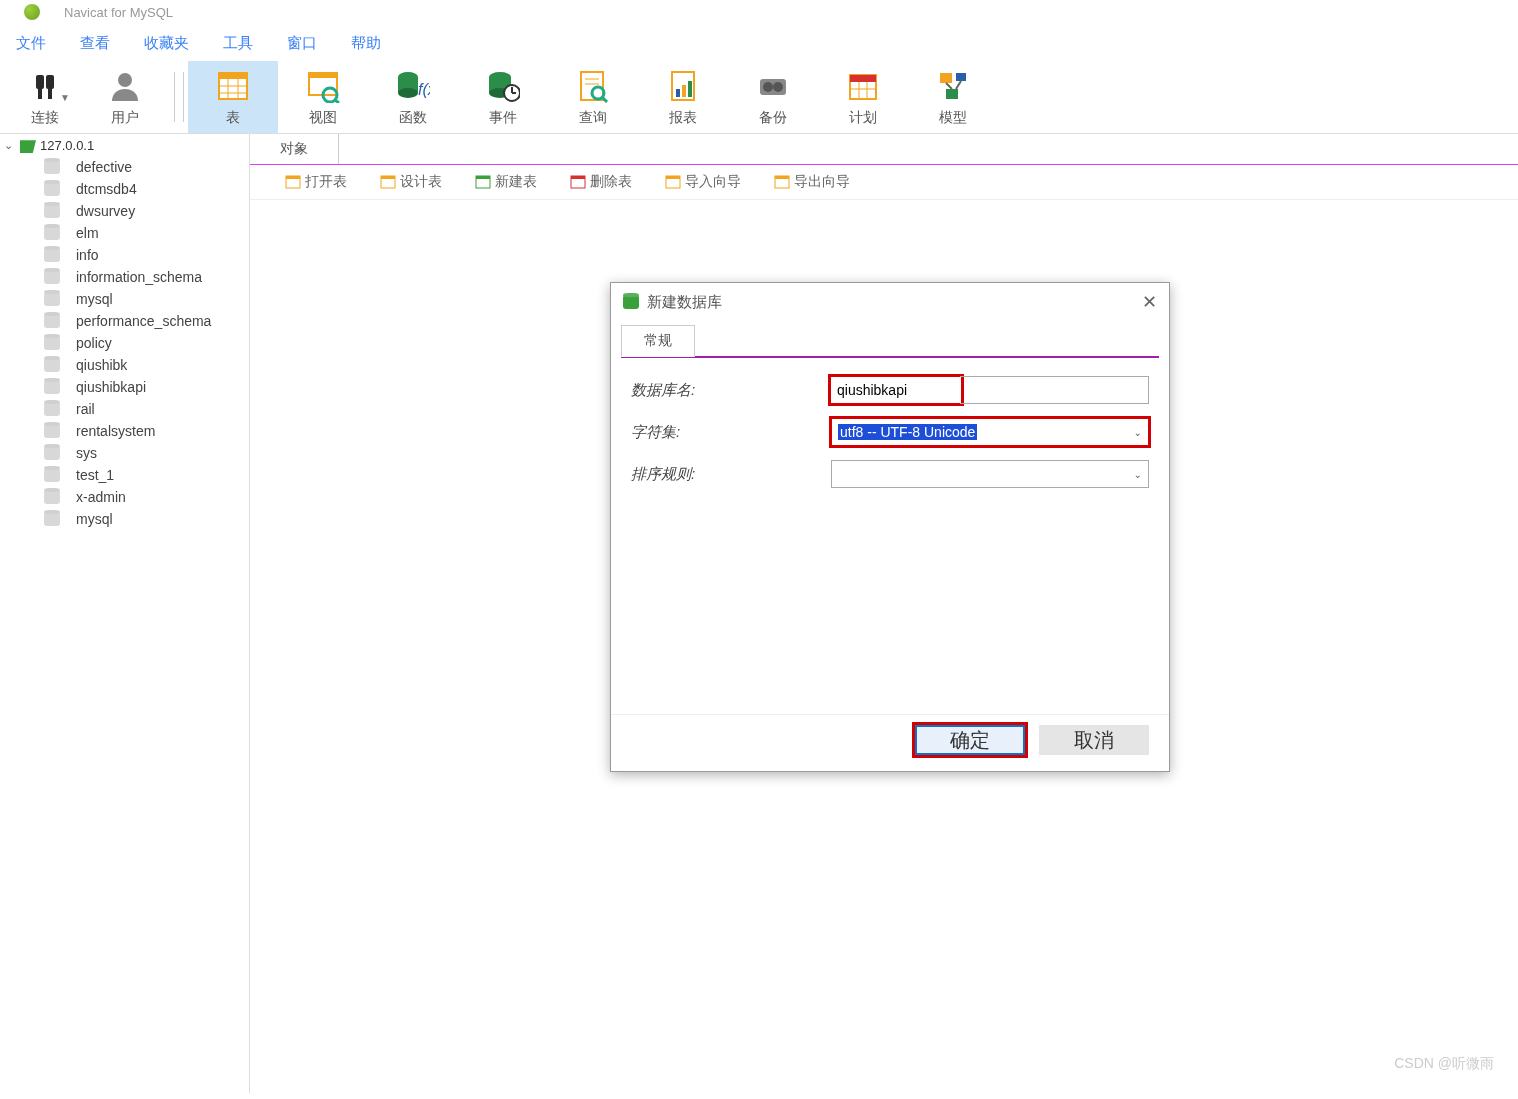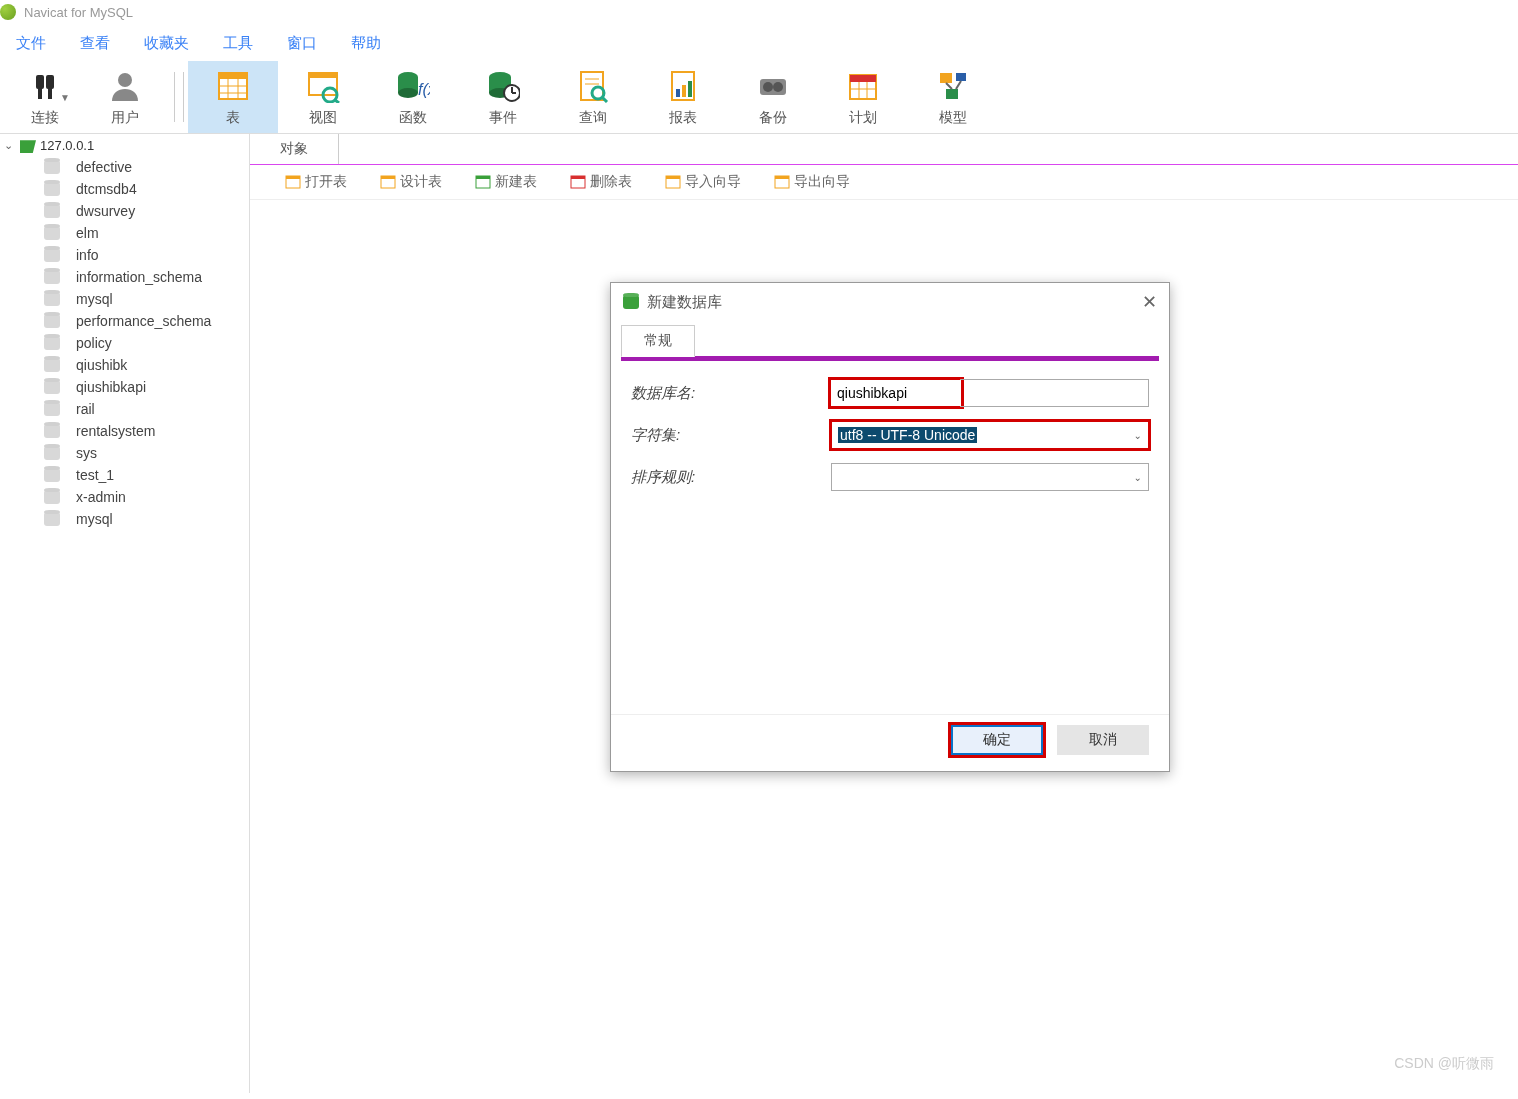--- a/index.html
+++ b/index.html
@@ -1,17 +1,17 @@
 <!DOCTYPE html>
 <html><head>
 <meta charset="utf-8">
 <style>
   * { box-sizing: border-box; margin: 0; padding: 0; }
   body { font-family: "Microsoft YaHei", sans-serif; font-size: 13px; color: #333; background: #fff; width: 1518px; height: 1099px; overflow: hidden; }
-  .titlebar { display: flex; align-items: center; padding: 4px 0; gap: 8px; color: #999; }
+  .titlebar { display: flex; align-items: center; padding: 4px 24px; gap: 24px; color: #999; }
   .app-icon { width: 16px; height: 16px; background: radial-gradient(circle at 30% 30%, #a0d040, #6aa020); border-radius: 50%; }
   .menubar { display: flex; gap: 34px; padding: 10px 16px 8px 16px; color: #3b82f6; font-size: 15px; }
   .menubar span { cursor: default; }
   .toolbar { display: flex; align-items: center; border-bottom: 1px solid #ddd; }
   .tb-item { display: flex; flex-direction: column; align-items: center; justify-content: flex-end; width: 90px; height: 72px; padding-bottom: 6px; color: #555; font-size: 14px; cursor: default; }
   .tb-item.active { background: #cce4f7; }
   .tb-ic { width: 34px; height: 34px; margin-bottom: 6px; display: flex; align-items: center; justify-content: center; }
   .vsep { width: 1px; height: 50px; background: #ccc; margin: 0 4px; }
   .conn-arrow { font-size: 10px; color: #777; margin-left: -30px; margin-right: 10px; align-self: center; }
   .splitter { display: flex; height: calc(1099px - 140px); }
@@ -29,33 +29,33 @@
   .sub-item { display: flex; align-items: center; gap: 4px; color: #666; font-size: 14px; margin-left: 25px; }
   .sub-ic { width: 16px; height: 16px; display:inline-block; }
 
   
   .dialog { position: absolute; left: 360px; top: 126px; width: 560px; height: 490px; background: #fff; border: 1px solid #999; box-shadow: 0 3px 12px rgba(0,0,0,.3); display:flex; flex-direction:column;margin-top:22px; }
   .dlg-title { display:flex; align-items:center; justify-content:space-between; padding: 8px 12px; }
   .dlg-title .left { display:flex; align-items:center; gap:8px; font-size:15px; color:#555; }
   .dlg-title .db-green { width:16px; height:14px; border-radius:3px; background:#3aa03a; position:relative; }
   .dlg-title .db-green::before { content:''; position:absolute; top:-2px; left:0; right:0; height:4px; background:#58b058; border-radius:8px/3px; }
   .dlg-close { font-size:18px; color:#666; cursor:default; }
-  .dlg-tabs { display:flex; border-bottom:5px solid #a21caf; margin:4px 10px 0 10px;font-family:Liberation Serif, serif; }
+  .dlg-tabs { display:flex; border-bottom:2px solid #a21caf; margin:4px 10px 0 10px;font-family:Liberation Serif, serif; }
   .dlg-tab { padding: 6px 22px; border:1px solid #ccc; border-bottom:1px solid #fff; background:#fff; margin-bottom:-1px; font-size:14px; color:#555; }
   .dlg-body { flex:1; padding: 18px 20px; }
   .row { display:flex; align-items:center; margin-bottom: 14px; }
   .row .lbl { width: 200px; font-size:15px; color:#444;font-style:italic; }
   .row .ctl { flex:1; }
   .txt { width:100%; height:28px; border:1px solid #aaa; padding: 0 6px; font-size:14px; }
   .combo { width:100%; height:28px; border:1px solid #6ea1d6; position:relative; display:flex; align-items:center; padding:0 6px; }
-  .combo .sel { background:#0c4a6e; color:#fff; padding:0 2px; font-size:14px; }
+  .combo .sel { background:#1d4ed8; color:#fff; padding:0 2px; font-size:14px; }
   .combo .car { position:absolute; right:6px; color:#666; font-size:10px; }
   .combo.plain .sel { background:none; color:#444; }
   .dlg-foot { display:flex; justify-content:flex-end; gap:14px; padding: 10px 20px 16px 20px; border-top:1px solid #eee; }
-  .btn { width: 92px; height: 30px; display:flex; align-items:center; justify-content:center; font-size:14px; cursor:default; }
+  .btn { width: 110px; height: 30px; display:flex; align-items:center; justify-content:center; font-size:20px; cursor:default; }
   .btn.ok { border:2px solid #0a72c8; background:#e8f0fb; }
   .btn.cancel { background:#e5e5e5; }
 
   .hl-red { outline: 3px solid #d20000; outline-offset: 0; }
   .watermark { position:absolute; right:24px; bottom:20px; color:#ccc; font-size:14px; }
 </style>
 </head>
 <body>
 
 <div class="titlebar">

